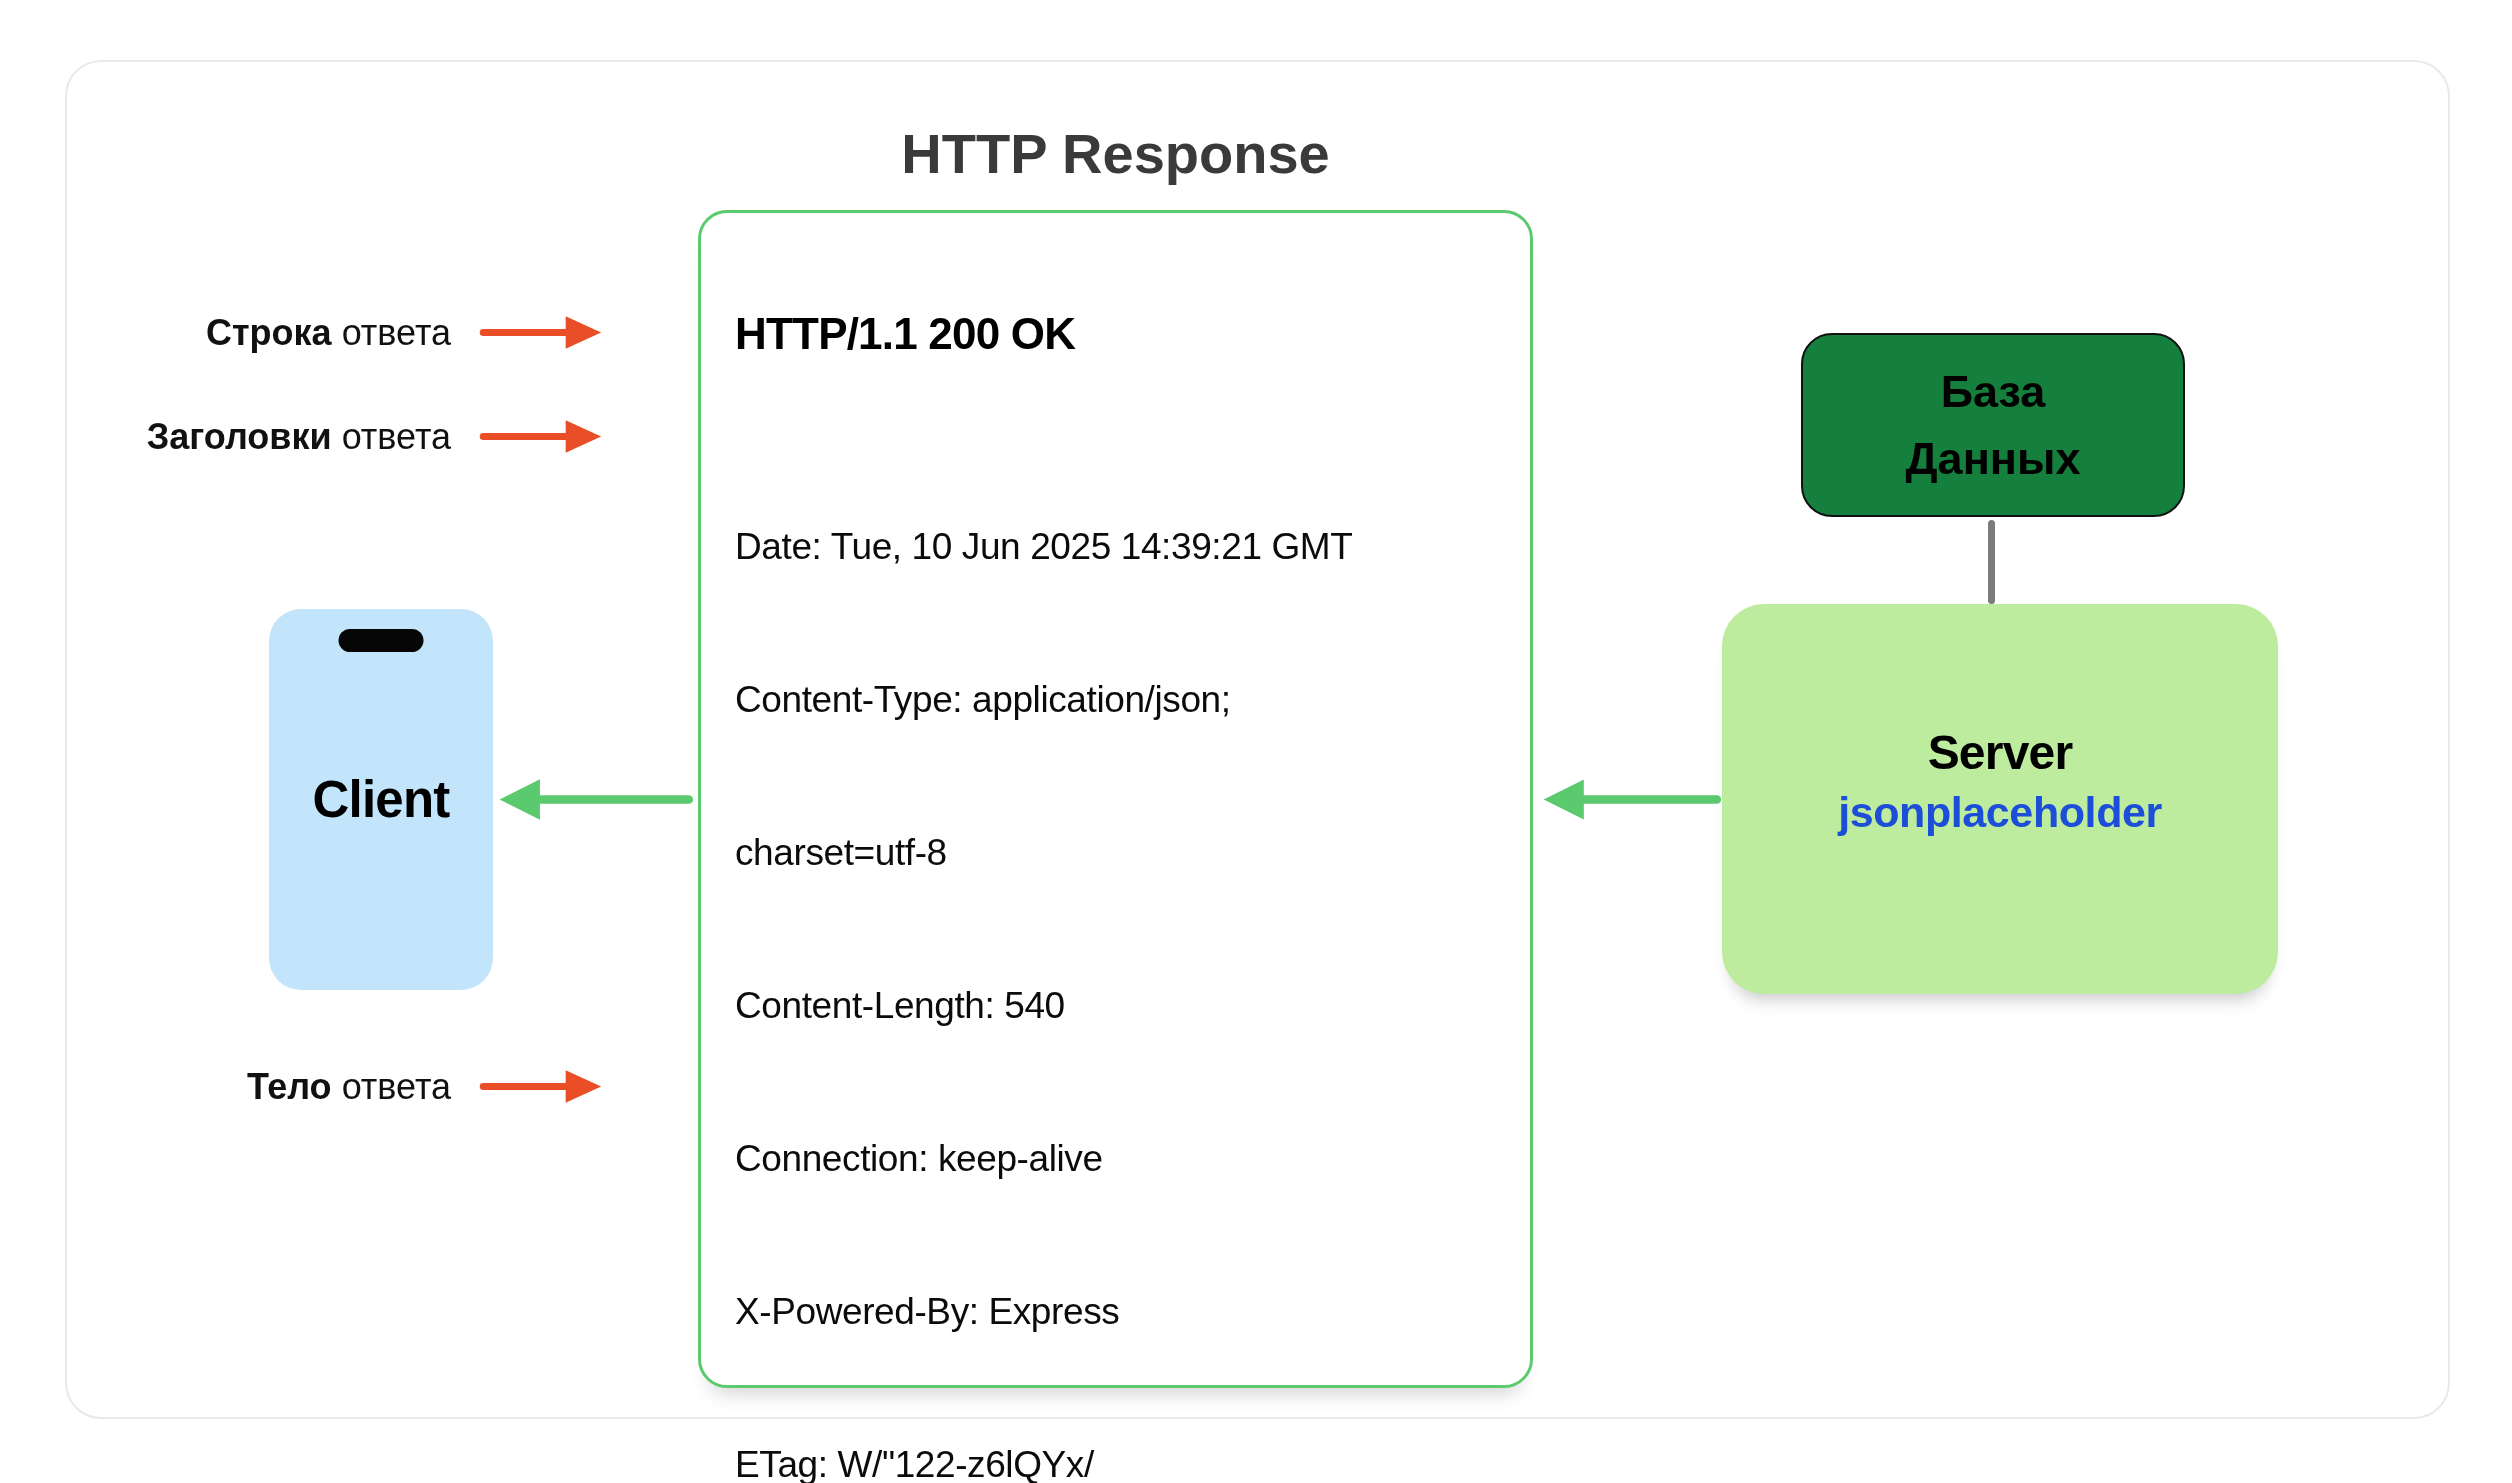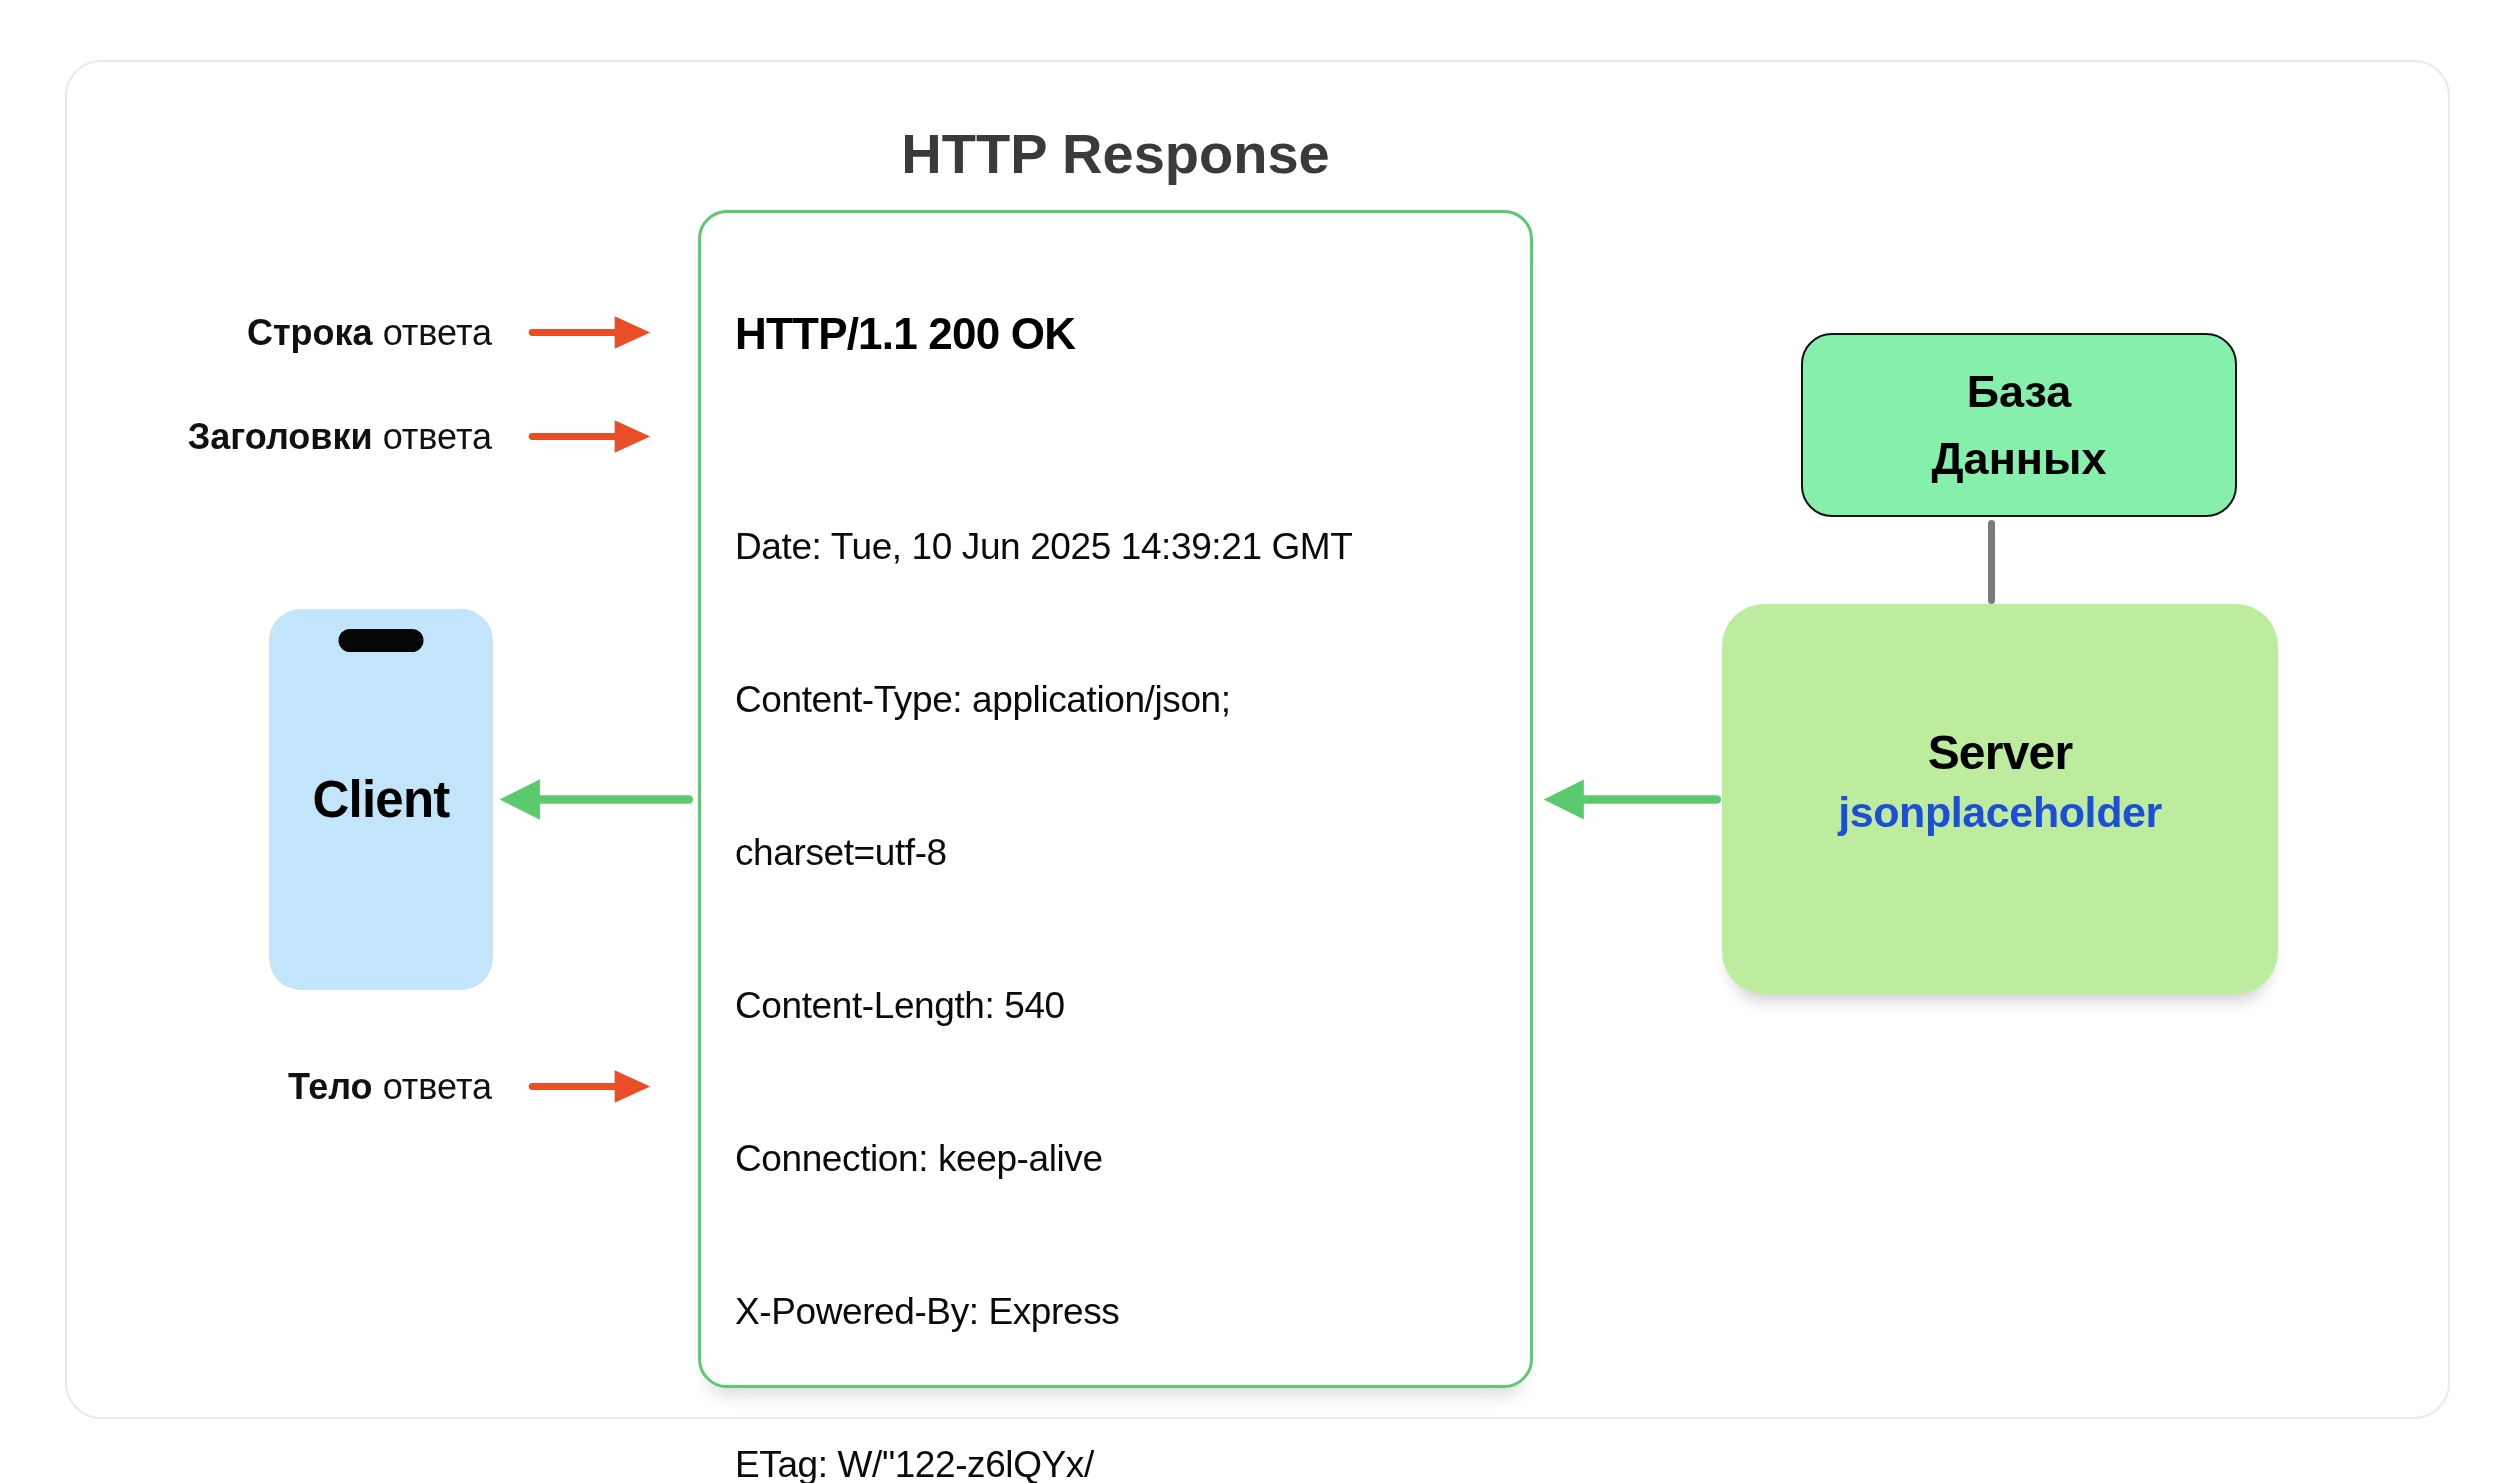--- a/index.html
+++ b/index.html
@@ -17,43 +17,43 @@
   .response-box { position: absolute; left: 698px; top: 210px; width: 835px; height: 1178px;
           background: #ffffff; border: 3.9px solid #5bca6f; border-radius: 29px;
           padding: 90px 26px 0 34px;
           box-shadow: 0 17px 20px -12.4px rgba(0,0,0,0.18); }
   .status-line { font-size: 44px; line-height: 62px; font-weight: 800; color: #000;
           letter-spacing: -0.8px; }
   .headers-block { margin-top: 54px; font-size: 37px; line-height: 51px; color: #0b0b0b;
           letter-spacing: -0.4px; white-space: pre; }
 
   
-  .annot { position: absolute; right: 1860px; height: 43px; display: flex;
-          align-items: center; gap: 36px; white-space: nowrap; }
+  .annot { position: absolute; right: 1909px; height: 43px; display: flex;
+          align-items: center; gap: 28px; white-space: nowrap; }
   .annot-label { font-size: 36px; color: #111; }
   .annot-label b { font-weight: 800; }
   .annot-arrow { flex: 0 0 auto; display: block; }
   .red-stroke  { stroke: #e94e26; }
   .red-fill    { fill: #e94e26; }
 
   
   .phone { position: absolute; left: 269px; top: 609px; width: 224px; height: 381px;
           background: #c3e5fc; border-radius: 32px; display: flex; align-items: center;
           justify-content: center; }
   .notch { position: absolute; top: 20px; left: 50%; transform: translateX(-50%);
           width: 85px; height: 23px; border-radius: 12.4px; background: #060606; }
   .phone-label { font-size: 51px; font-weight: 800; color: #000; letter-spacing: -0.8px; }
 
   .green-stroke { stroke: #5bca6f; }
   .green-fill   { fill: #5bca6f; }
   .flow-arrow { position: absolute; display: block; }
 
   
-  .db-box { position: absolute; left: 1801px; top: 333px; width: 436px; height: 184px;
-          background: #86efac; border: 2.3px solid #111; border-radius: 31px;
+  .db-box { position: absolute; left: 1801px; top: 333px; width: 384px; height: 184px;
+          background: #15803d; border: 2.3px solid #111; border-radius: 31px;
           display: flex; flex-direction: column; align-items: center; justify-content: center; }
   .db-line { font-size: 45px; line-height: 67px; font-weight: 800; color: #000; }
 
   .connector { position: absolute; left: 1988px; top: 520px; width: 7px; height: 84px;
           background: #7b7b7b; border-radius: 3.9px; }
 
   
   .server-box { position: absolute; left: 1722px; top: 604px; width: 556px; height: 390px;
           background: #beec9f; border-radius: 42px; display: flex; flex-direction: column;
           align-items: center; justify-content: center;

